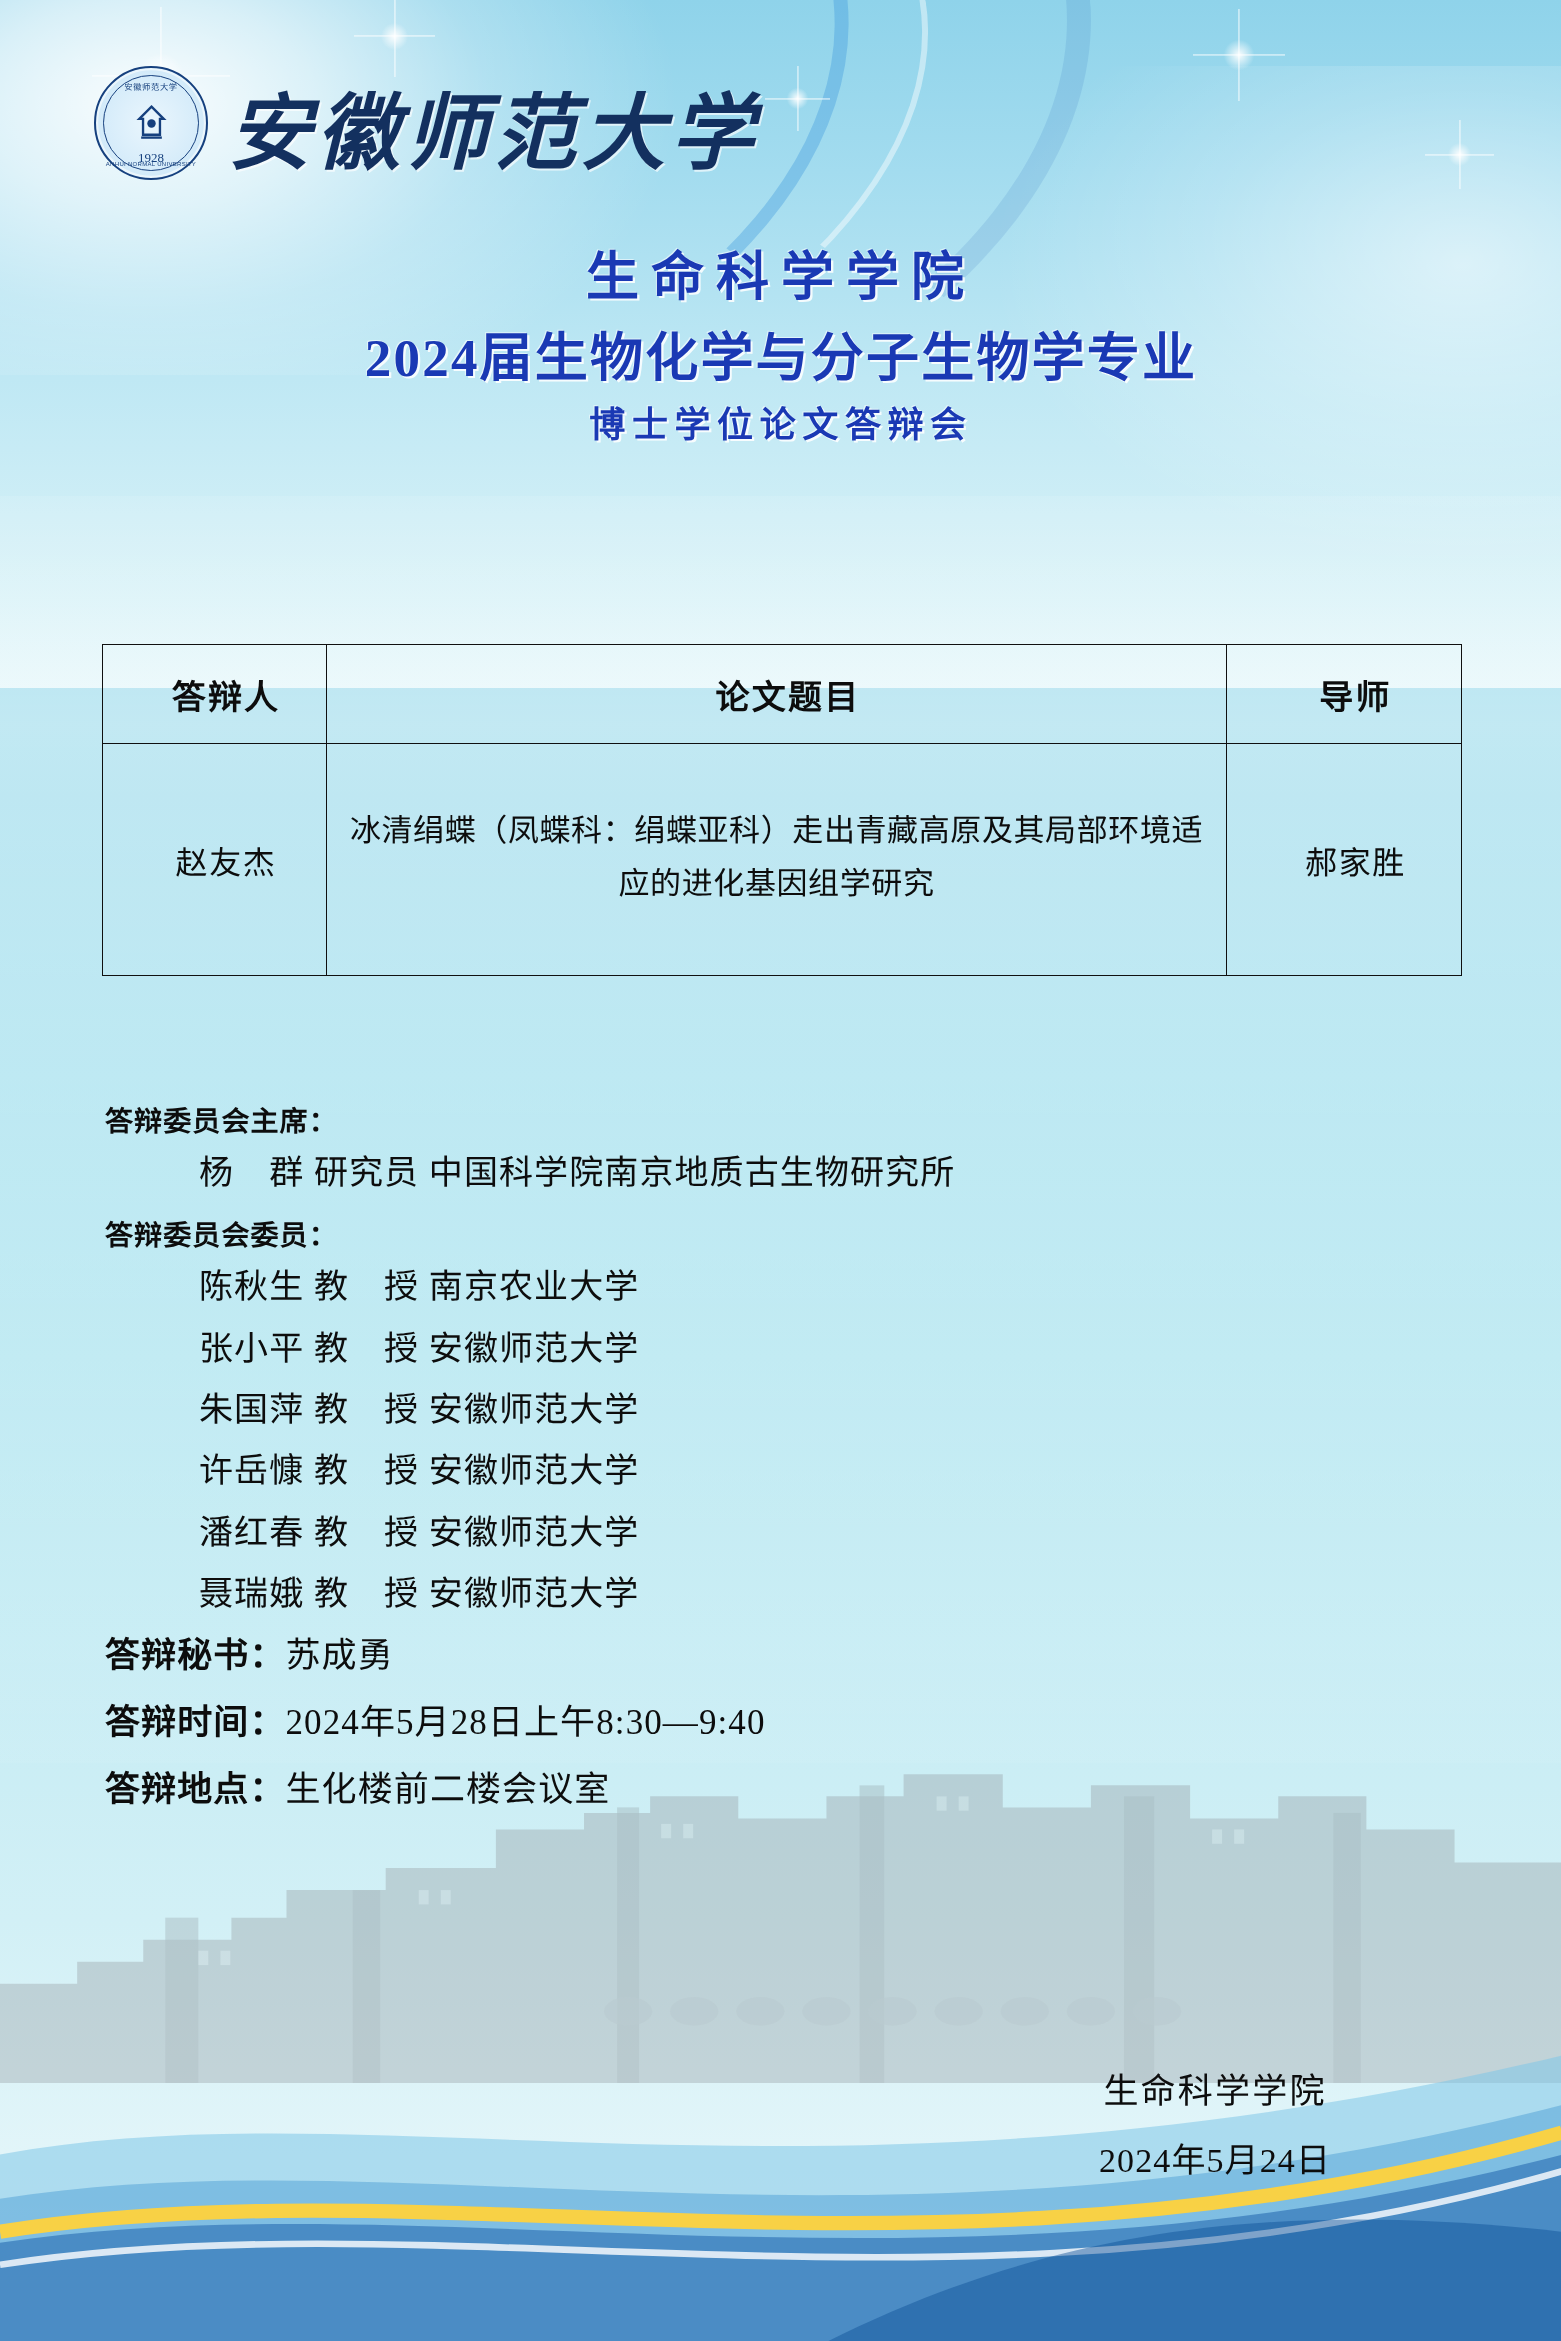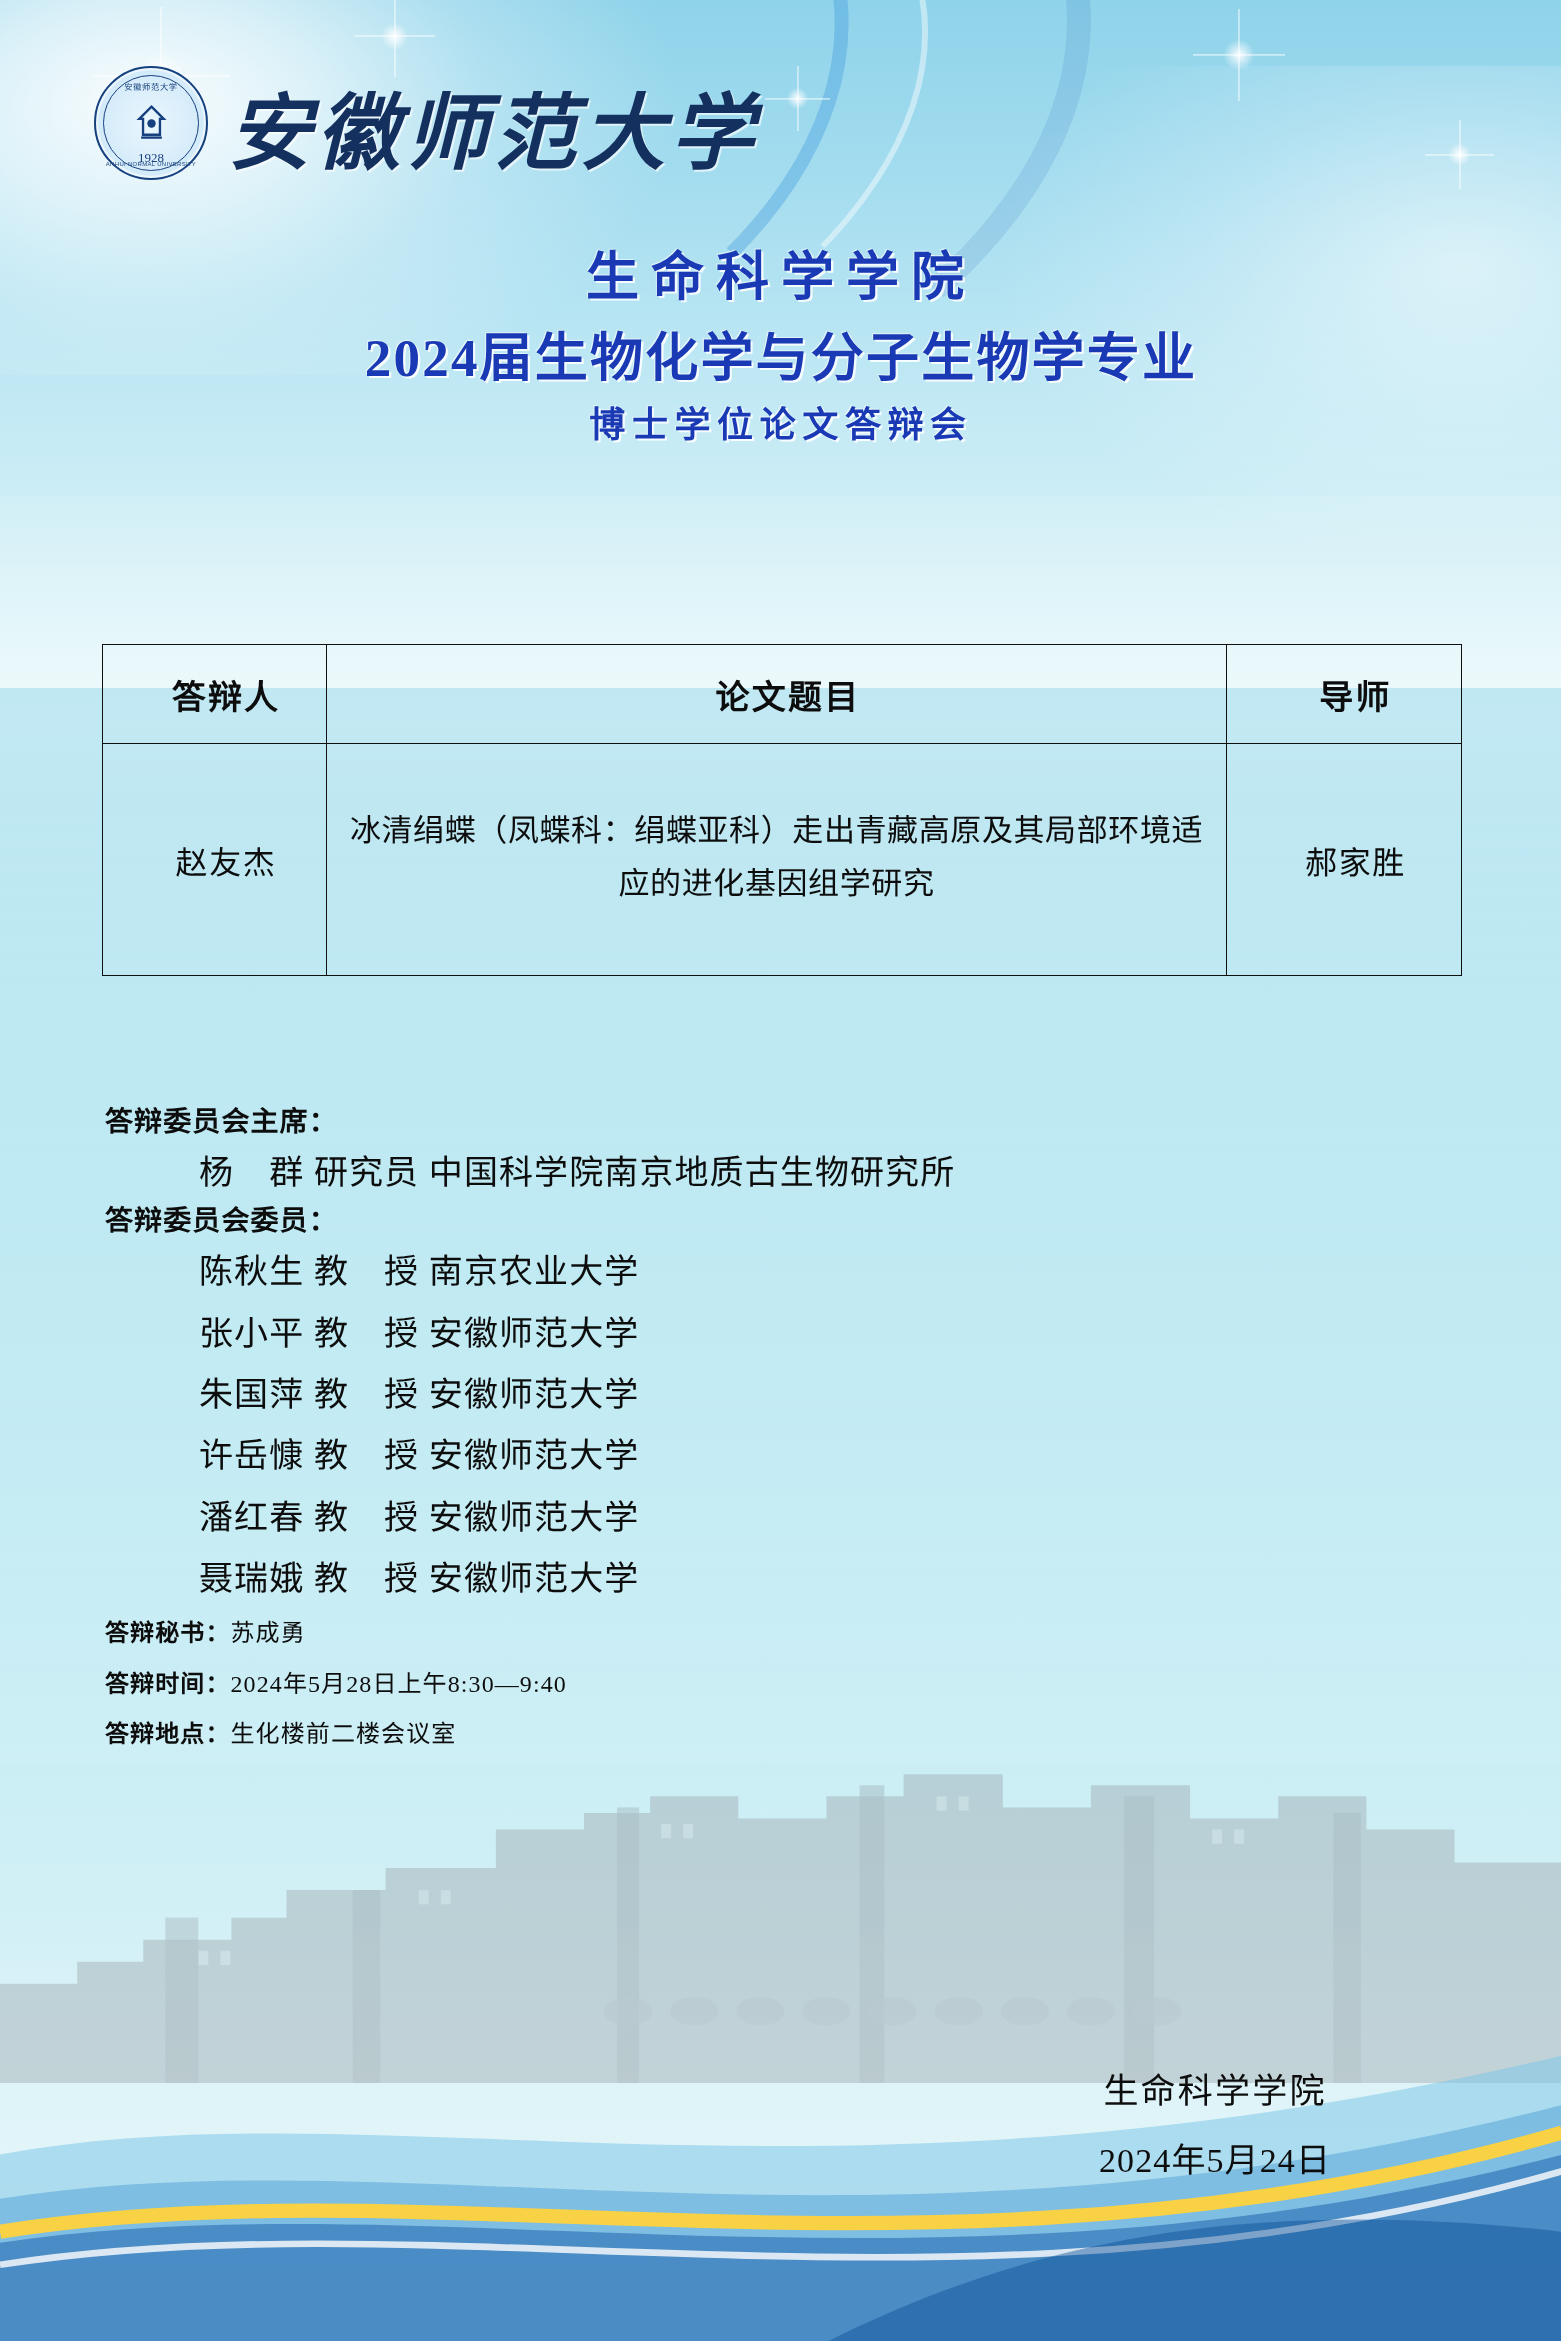--- a/index.html
+++ b/index.html
@@ -289,24 +289,24 @@
     margin: 0 0 5.5px 0;
     line-height: 1.45;
   }
   .b-item {
     font-family: "Liberation Serif", serif;
     font-size: 34px;
     letter-spacing: 1.1px;
     margin: 0 0 12px 94px;
     line-height: 1.45;
   }
-  .b-item.chair { margin-bottom: 4px; }
+  .b-item.chair { margin-bottom: 19px; }
   .b-line {
     font-family: "Liberation Serif", serif;
-    font-size: 24px;
+    font-size: 35px;
     font-weight: 700;
     letter-spacing: 1.1px;
     margin: 0 0 14.3px 0;
     line-height: 1.5;
   }
   .b-line .val { font-weight: 400; }
   .gap-top { margin-top: 8.8px; }
 
   
   .signature {

